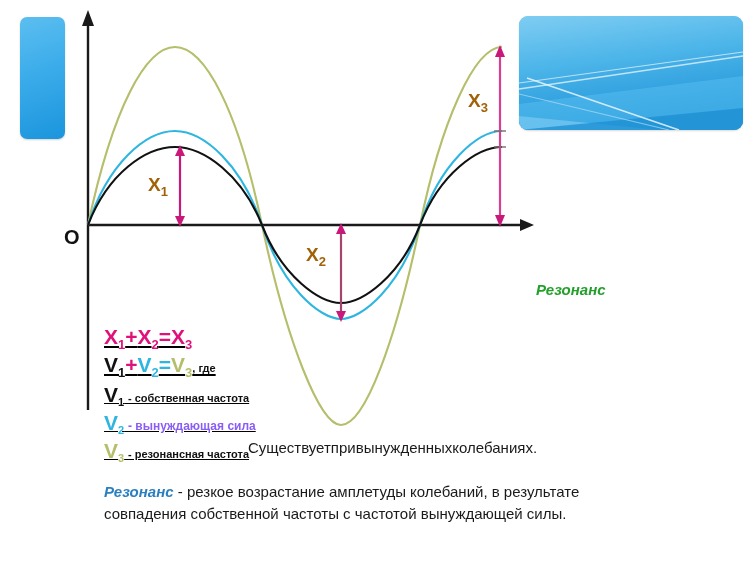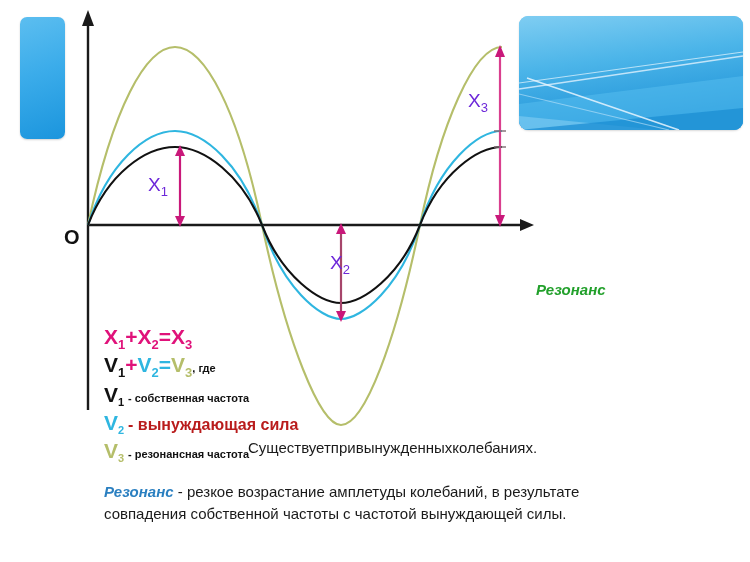--- a/index.html
+++ b/index.html
@@ -54,65 +54,65 @@
     position: absolute;
     left: 64px; top: 226px;
     font-size: 20px;
     font-weight: bold;
     color: #111111;
     font-family: "Liberation Sans", sans-serif;
   }
   .amp-label {
     position: absolute;
     font-family: "Liberation Sans", sans-serif;
-    font-weight: normal;
-    color: #6d28d9;
+    font-weight: bold;
+    color: #a16207;
     font-size: 19px;
     letter-spacing: 0px;
     white-space: nowrap;
   }
   .amp-label .sub {
     font-size: 13px;
     vertical-align: sub;
   }
   .x1 { left: 148px; top: 174px; }
-  .x2 { left: 306px; top: 252px; margin-left: 24px; }
+  .x2 { left: 306px; top: 244px; }
   .x3 { left: 468px; top: 90px;  }
 
   .resonance-tag {
     position: absolute;
     left: 536px; top: 281px;
     font-size: 15px;
     font-weight: bold;
     font-style: italic;
     color: #22a02b;
     white-space: nowrap;
   }
 
   
   #legend {
     position: absolute;
     left: 104px; top: 326px;
     font-family: "Liberation Sans", sans-serif;
     line-height: 1.0;
   }
-  .leg-row { white-space: nowrap; margin-bottom: 2px; }
+  .leg-row { white-space: nowrap; margin-bottom: 2px; text-decoration: underline; }
   .leg-row.r1 { font-size: 21px; font-weight: bold; margin-bottom: 3px; }
   .leg-row.r2 { font-size: 21px; font-weight: bold; margin-bottom: 5px; }
   .leg-row.r3, .leg-row.r4, .leg-row.r5 { font-size: 14px; font-weight: bold; margin-bottom: 4px; }
   .sym { font-size: 21px; font-weight: bold; }
   .sub { font-size: 13px; vertical-align: sub; }
   .sub-sm { font-size: 11px; vertical-align: sub; }
   .c-mag { color: #e0127a; }
   .c-blk { color: #111111; }
   .c-cyan { color: #2fb6e0; }
   .c-olive { color: #b5be6a; }
   .c-gde { font-size: 11px; font-weight: bold; color: #111111; }
   .desc { font-size: 11px; font-weight: bold; color: #111111; }
-  .desc-cyan { font-size: 16px; font-weight: bold; color: #b91c1c; }
+  .desc-cyan { font-size: 12px; font-weight: bold; color: #8b5cf6; }
 
   
   #body-text {
     position: absolute;
     left: 104px; top: 437px;
     width: 577px;
     font-size: 15px;
     color: #1a1a1a;
     line-height: 1.45;
   }

